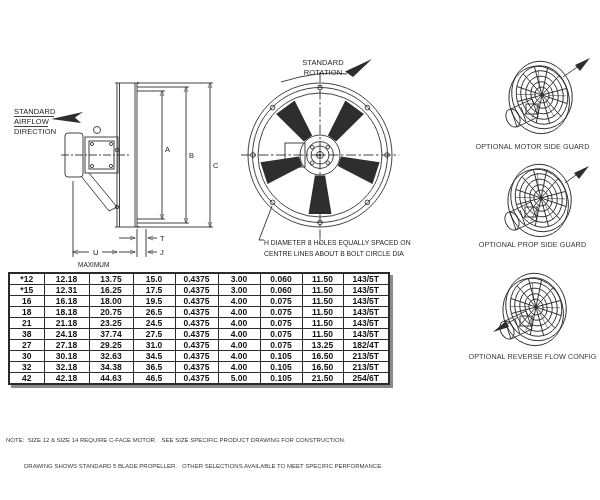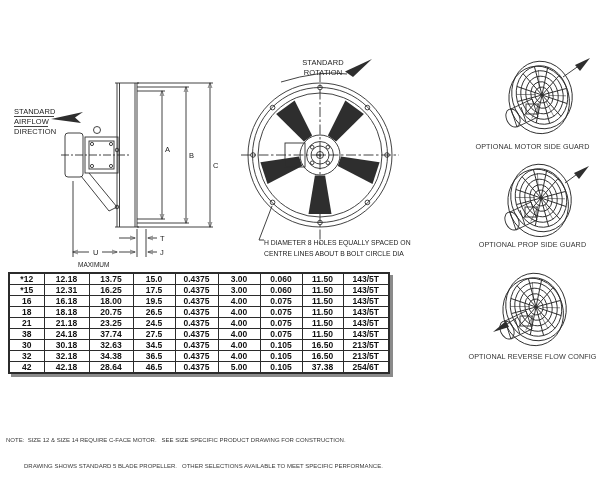--- a/index.html
+++ b/index.html
@@ -297,20 +297,31 @@
           <td>24.18</td>
           <td>37.74</td>
           <td>27.5</td>
           <td>0.4375</td>
           <td>4.00</td>
           <td>0.075</td>
           <td>11.50</td>
           <td>143/5T</td>
         </tr>
         <tr>
+          <td>27</td>
+          <td>27.18</td>
+          <td>29.25</td>
+          <td>31.0</td>
+          <td>0.4375</td>
+          <td>4.00</td>
+          <td>0.075</td>
+          <td>13.25</td>
+          <td>182/4T</td>
+        </tr>
+        <tr>
           <td>30</td>
           <td>30.18</td>
           <td>32.63</td>
           <td>34.5</td>
           <td>0.4375</td>
           <td>4.00</td>
           <td>0.105</td>
           <td>16.50</td>
           <td>213/5T</td>
         </tr>
@@ -321,26 +332,26 @@
           <td>36.5</td>
           <td>0.4375</td>
           <td>4.00</td>
           <td>0.105</td>
           <td>16.50</td>
           <td>213/5T</td>
         </tr>
         <tr>
           <td>42</td>
           <td>42.18</td>
-          <td>28.64</td>
+          <td>44.63</td>
           <td>46.5</td>
           <td>0.4375</td>
           <td>5.00</td>
           <td>0.105</td>
-          <td>37.38</td>
+          <td>21.50</td>
           <td>254/6T</td>
         </tr>
       </tbody>
   </table>
 
   <div id="footnote">
     <div>NOTE:  SIZE 12 &amp; SIZE 14 REQUIRE C-FACE MOTOR.   SEE SIZE SPECIFIC PRODUCT DRAWING FOR CONSTRUCTION.</div>
     <div class="indent">DRAWING SHOWS STANDARD 5 BLADE PROPELLER.   OTHER SELECTIONS AVAILABLE TO MEET SPECIFIC PERFORMANCE.</div>
   </div>
 

